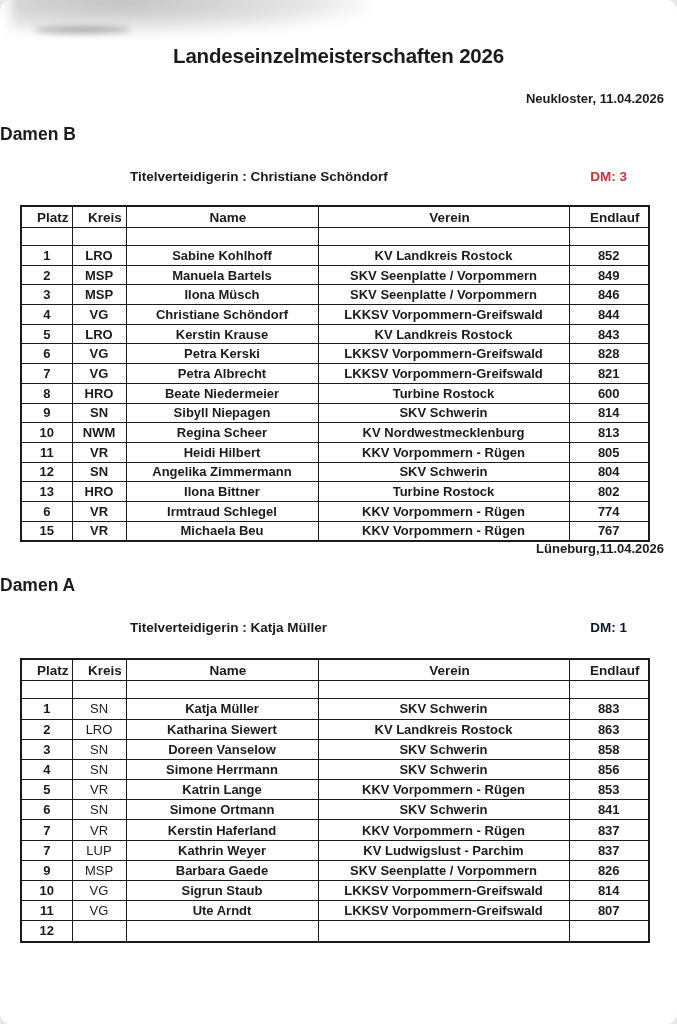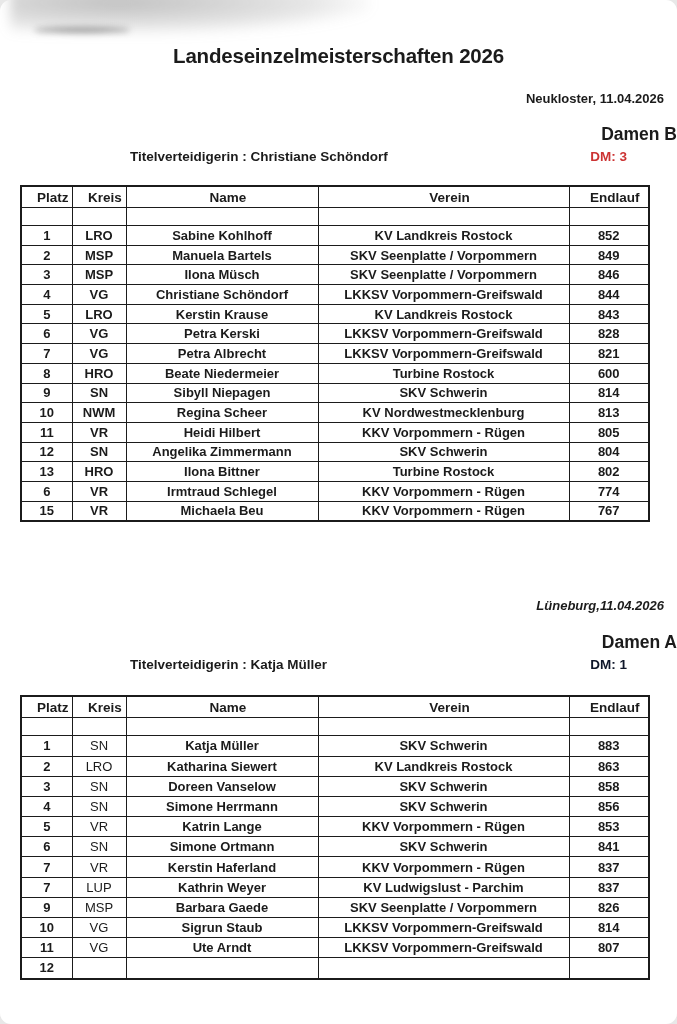--- a/index.html
+++ b/index.html
@@ -32,32 +32,32 @@
     font-size:20.5px;line-height:24px;
     font-weight:700;letter-spacing:-0.2px;
   }
   .date-line{
     text-align:right;
     padding-right:13px;
     font-size:13px;line-height:14px;
     font-weight:700;
   }
   .sec0 .date-line{margin-top:24px;}
-  .sec1 .date-line{margin-top:77px;font-style:italic;}
+  .sec1 .date-line{}
   .section-heading{
-    margin:0;text-align:right;
+    margin:0;text-align:left;
     font-size:17.5px;line-height:21px;font-weight:700;
   }
   .sec0 .section-heading{margin-top:18px;}
   .sec1 .section-heading{margin-top:19px;}
   .titel-row{
     display:flex;justify-content:space-between;align-items:flex-end;
     padding:0 50px 0 130px;
     font-size:13.5px;line-height:15px;font-weight:700;
-    margin-top:4px;
+    margin-top:24px;
   }
   .dm{font-weight:700;}
   table.results{
     border-collapse:collapse;
     table-layout:fixed;
     margin-left:20px;
     width:628px;
     border:2.5px solid #1b1b1b;
   }
   .sec0 table.results{margin-top:21px;}

